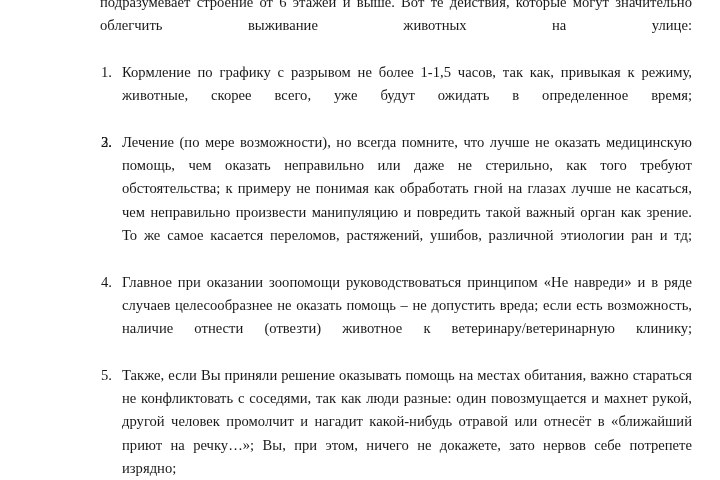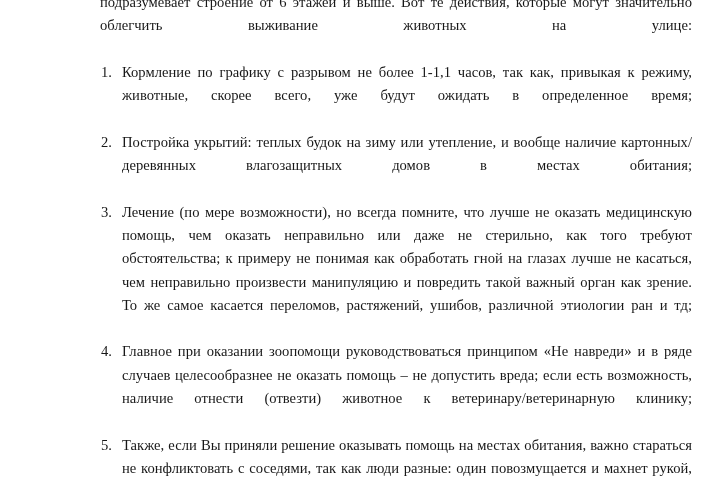--- a/index.html
+++ b/index.html
@@ -87,26 +87,25 @@
 <div id="page">
 
   <div id="doc-body">
 
     <p class="para justify-all">подразумевает строение от 6 этажей и выше. Вот те действия, которые могут значительно облегчить выживание животных на улице:</p>
 
     <ol class="list">
 
       <li>
         <span class="marker">1.</span>
-        <span class="body justify-all">Кормление по графику с разрывом не более 1-1,1 часов, так как, привыкая к режиму, животные, скорее всего, уже будут ожидать в определенное время;</span>
+        <span class="body justify-all">Кормление по графику с разрывом не более 1-1,5 часов, так как, привыкая к режиму, животные, скорее всего, уже будут ожидать в определенное время;</span>
       </li>
 
       <li>
         <span class="marker">2.</span>
-        <span class="body justify-all">Постройка укрытий: теплых будок на зиму или утепление, и вообще наличие картонных/деревянных влагозащитных домов в местах обитания;</span>
       </li>
 
       <li>
         <span class="marker">3.</span>
         <span class="body justify-all">Лечение (по мере возможности), но всегда помните, что лучше не оказать медицинскую помощь, чем оказать неправильно или даже не стерильно, как того требуют обстоятельства; к примеру не понимая как обработать гной на глазах лучше не касаться, чем неправильно произвести манипуляцию и повредить такой важный орган как зрение. То же самое касается переломов, растяжений, ушибов, различной этиологии ран и тд;</span>
       </li>
 
       <li>
         <span class="marker">4.</span>
         <span class="body justify-all">Главное при оказании зоопомощи руководствоваться принципом «Не навреди» и в ряде случаев целесообразнее не оказать помощь – не допустить вреда; если есть возможность, наличие отнести (отвезти) животное к ветеринару/ветеринарную клинику;</span>

